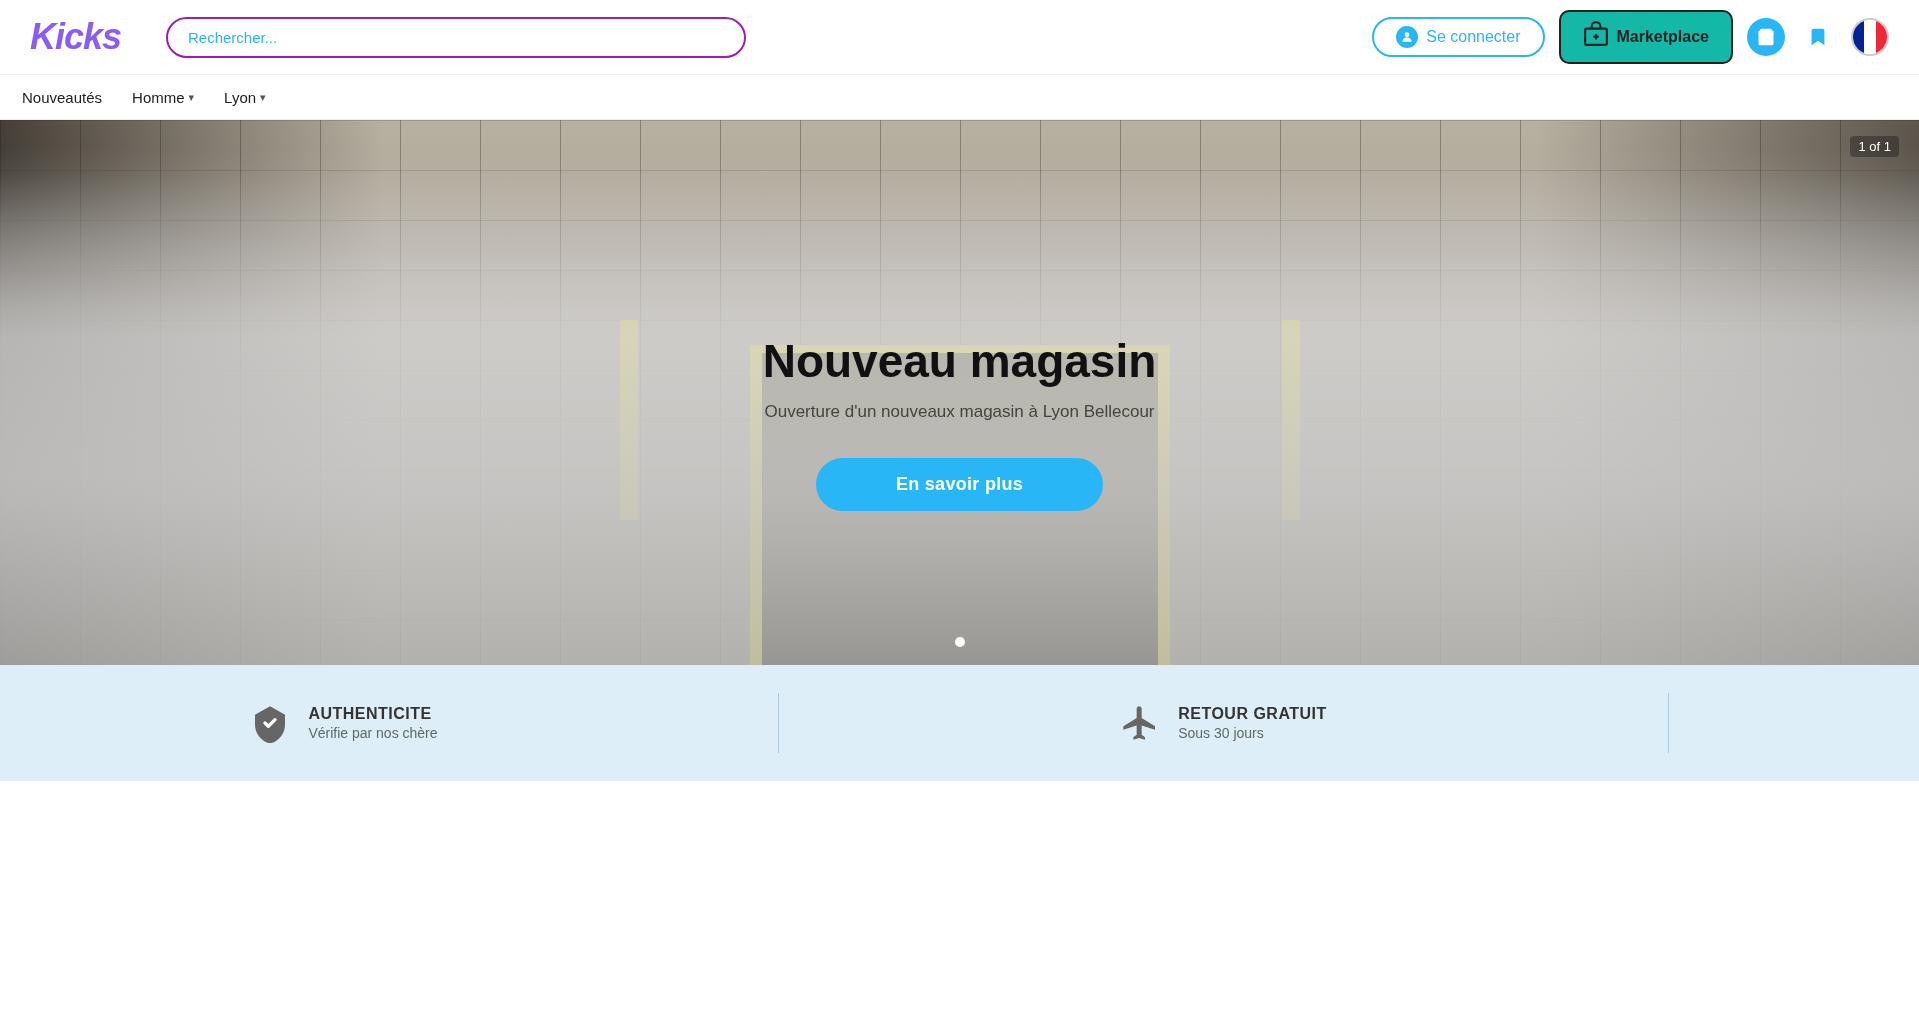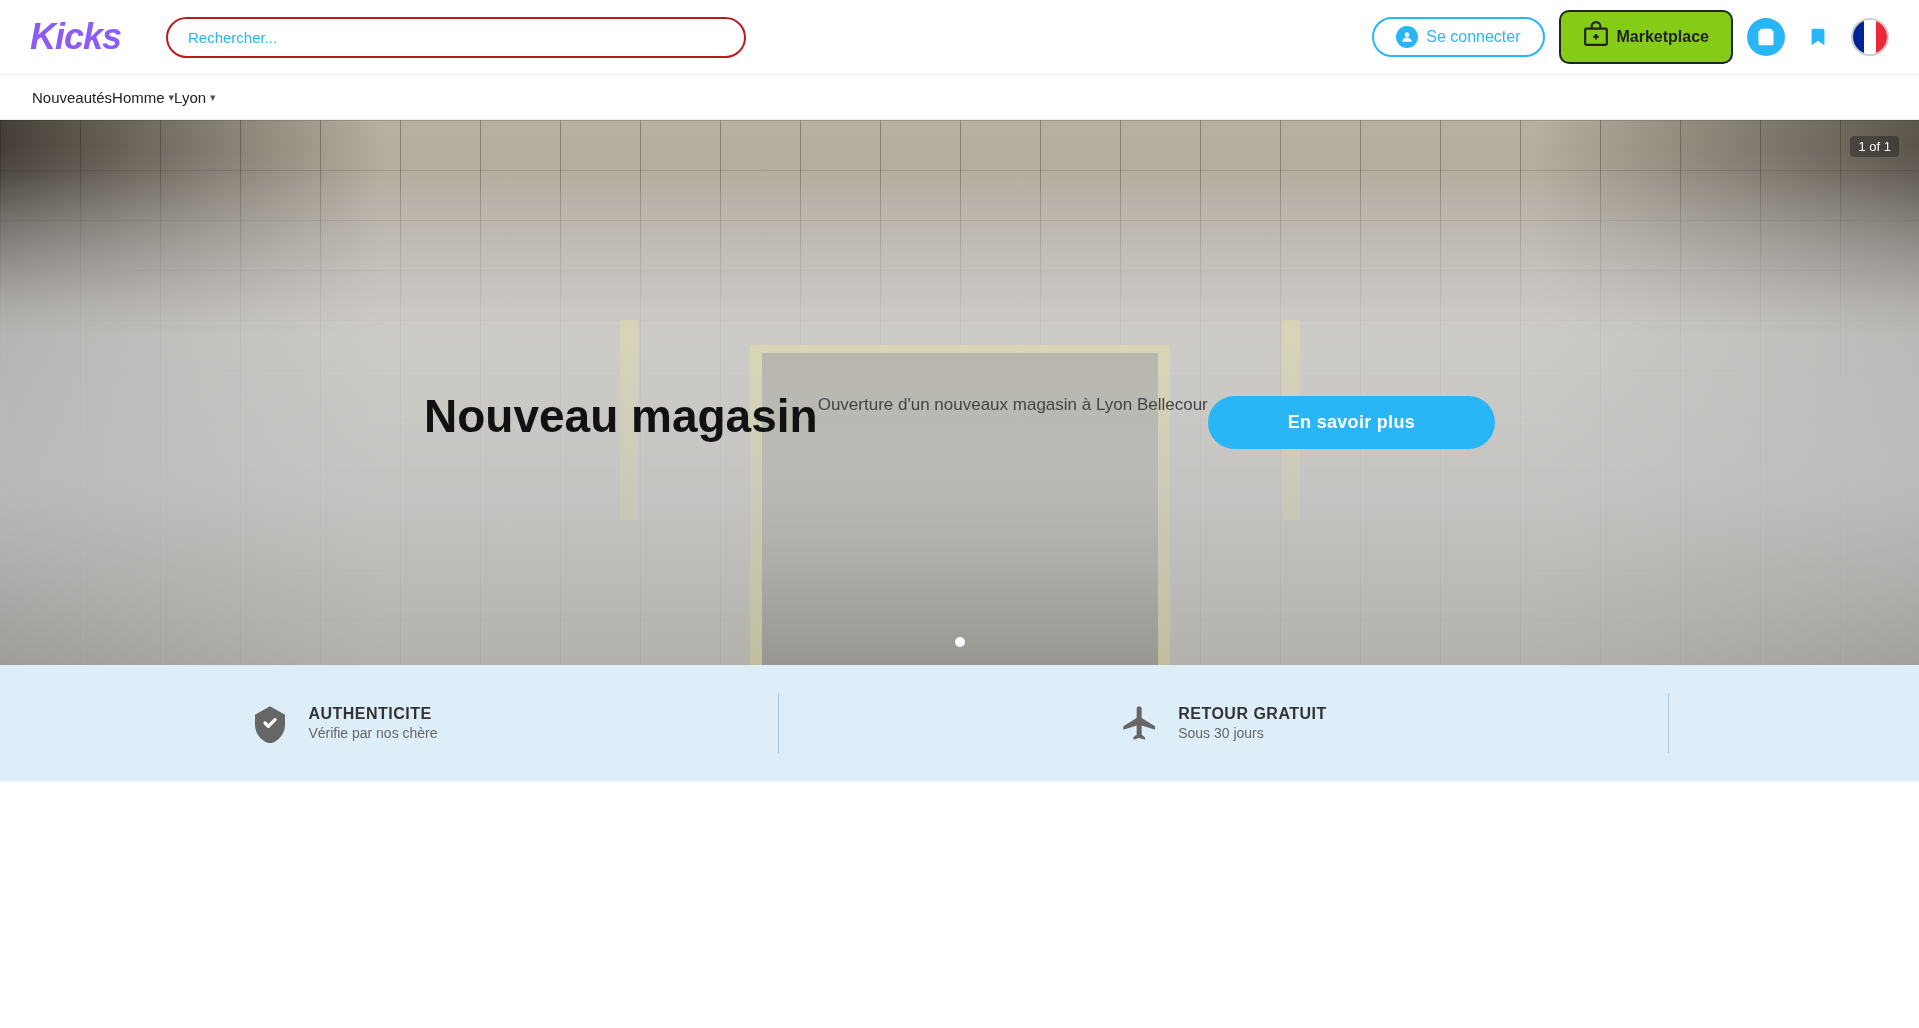--- a/index.html
+++ b/index.html
@@ -18,21 +18,21 @@
       font-size: 36px;
       font-weight: 900;
       color: #8b5cf6;
       font-style: italic;
       min-width: 120px;
       letter-spacing: -1px;
     }
     .search-bar {
       flex: 1;
       max-width: 580px;
-      border: 2px solid #b91c1c;
+      border: 2px solid #a21caf;
       border-radius: 25px;
       padding: 10px 20px;
       font-size: 15px;
       color: #6d28d9;
       outline: none;
       background: #fff;
     }
     .search-bar::placeholder { color: #29b6f6; }
     .header-spacer { flex: 1; }
     .header-actions {
@@ -66,21 +66,21 @@
     }
     .btn-marketplace {
       display: flex;
       align-items: center;
       gap: 8px;
       border: 2px solid #222;
       border-radius: 10px;
       padding: 9px 22px;
       font-size: 16px;
       color: #222;
-      background: #84cc16;
+      background: #14b8a6;
       cursor: pointer;
       font-weight: 600;
     }
     .marketplace-icon-wrap {
       font-size: 22px;
     }
     .icon-bag {
       width: 38px;
       height: 38px;
       background: #29b6f6;
@@ -112,23 +112,24 @@
       border: 2px solid #ccc;
     }
     .flag-blue { background: #002395; flex: 1; }
     .flag-white { background: #fff; flex: 1; }
     .flag-red { background: #ED2939; flex: 1; }
 
     
     .nav {
       display: flex;
       align-items: center;
-      padding: 0 32px;
+      padding: 0 22px;
       border-bottom: 1px solid #eee;
       height: 45px;
+      gap: 30px;
     }
     .nav-item {
       font-size: 15px;
       color: #222;
       cursor: pointer;
       display: flex;
       align-items: center;
       gap: 4px;
       font-weight: 400;
     }
@@ -153,20 +154,21 @@
         #d8d0c8 100%
       );
     }
 
     
     .hero-overlay {
       position: absolute;
       inset: 0;
       background: linear-gradient(180deg, transparent 10%, rgba(220,220,220,0.55) 40%, rgba(200,200,200,0.65) 70%, rgba(180,180,180,0.5) 100%);
       display: flex;
+      flex-direction: column;
       align-items: center;
       justify-content: center;
       padding-top: 60px;
     }
     .hero-title {
       font-size: 46px;
       font-weight: 800;
       color: #111;
       margin-bottom: 14px;
       text-align: center;

